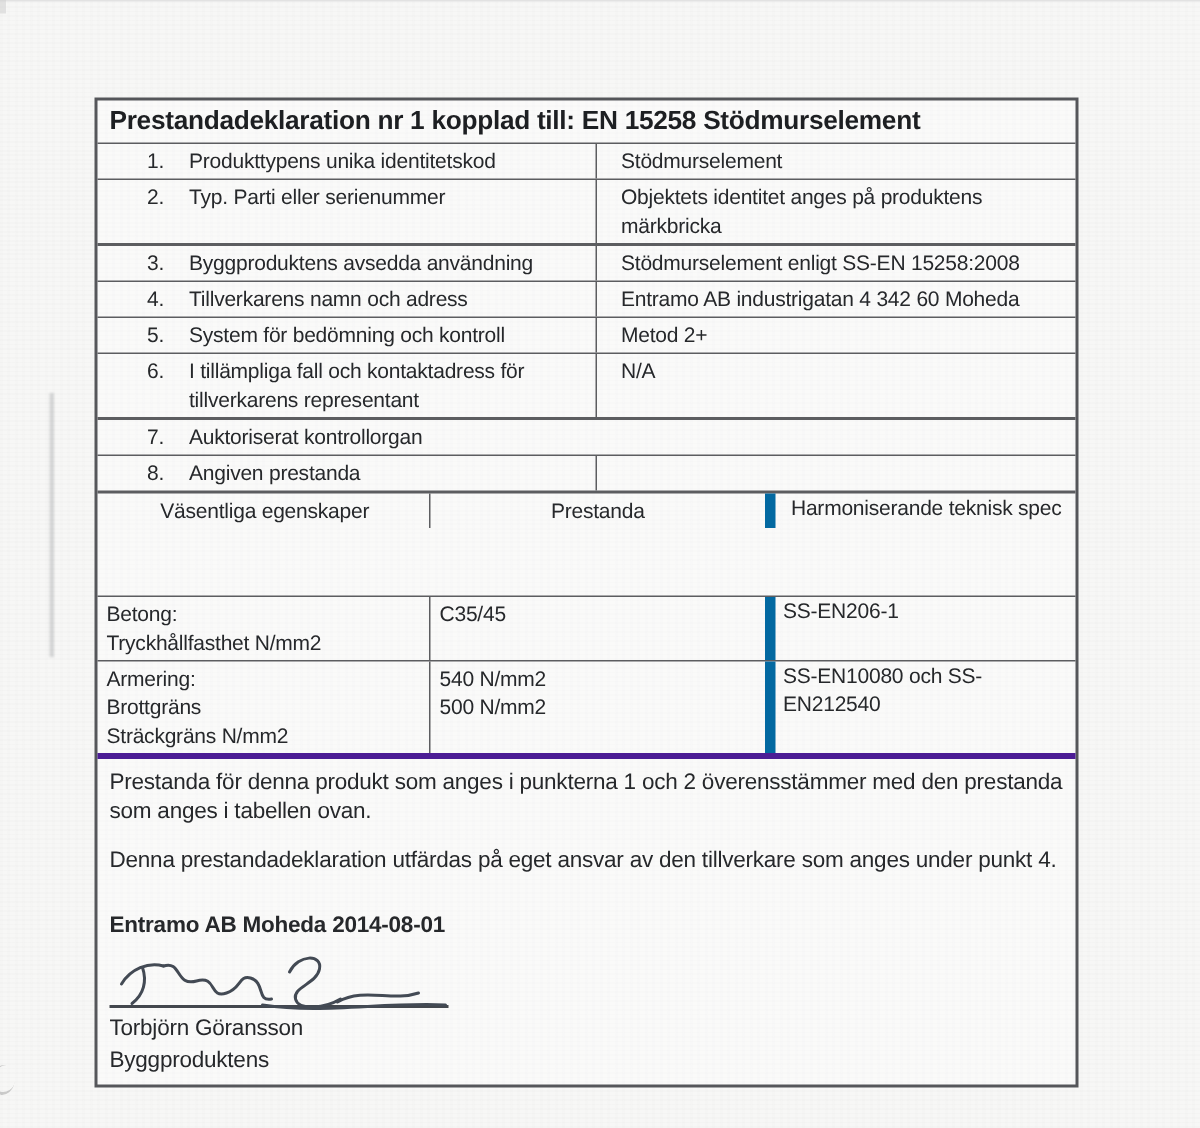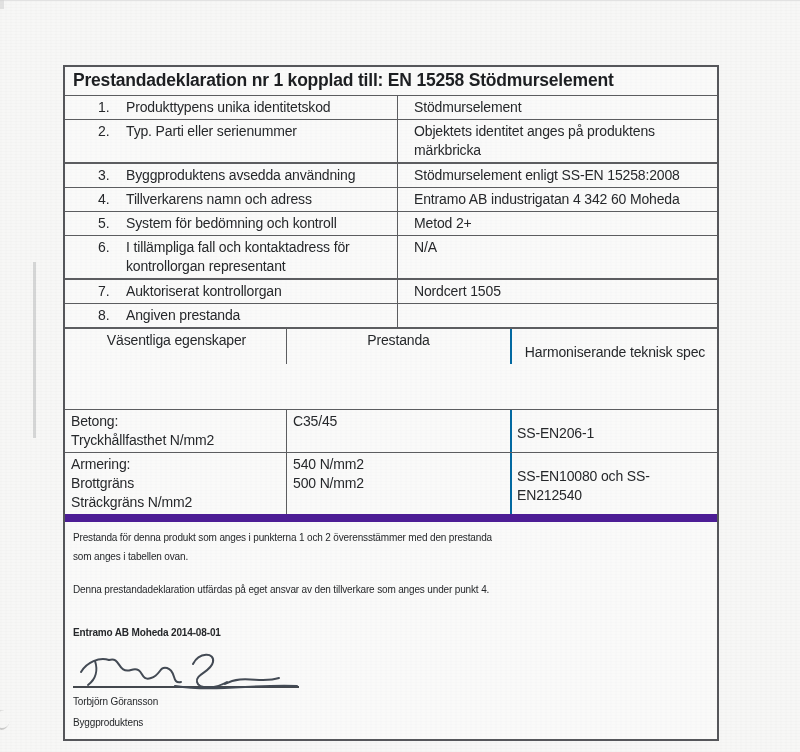--- a/index.html
+++ b/index.html
@@ -32,27 +32,27 @@
   .cell-label .num{margin-left:33px;width:28px;flex:0 0 28px;}
   .cell-value{flex:1;border-left:1px solid #5c5d60;padding:2px 16px;}
   .h1{min-height:22px;}
   .h2{min-height:40px;}
   .h2b{min-height:43px;}
 
   .prow{display:flex;border-top:1px solid #5c5d60;font-size:14px;line-height:19px;}
   .prow.thick{border-top-width:2px;text-align:center;}
   .pc1{width:221px;padding:2px 4px 2px 6px;}
   .pc2{width:224px;border-left:1px solid #5c5d60;padding:2px 6px;}
-  .pc3{flex:1;border-left:2px solid #0369a1;padding:14px 4px 2px 5px;}
+  .pc3{flex:1;border-left:7px solid #0369a1;padding:0 4px 2px 5px;}
   .ph{min-height:24px;}
   .pr1{min-height:42px;margin-top:45px;}
   .pr2{min-height:57px;}
   .multiline{white-space:pre-line;}
 
-  .footer{border-top:8px solid #4c1d95;min-height:219px;padding:6px 8px;font-size:10px;line-height:19px;}
+  .footer{border-top:4px solid #4c1d95;min-height:219px;padding:6px 8px;font-size:15px;line-height:19px;}
   .footer .p2{margin-top:14px;}
   .footer .issue{margin-top:24px;font-weight:bold;}
   .sig-block{margin-top:2px;}
   .sig-svg{display:block;margin-left:2px;margin-bottom:-6px;}
   .sig-line{width:226px;border-bottom:2px solid #43474d;margin-bottom:3px;}
   .sig-name{line-height:21px;}
   .sig-role{line-height:21px;}
 </style>
 </head>
 <body>
@@ -103,31 +103,30 @@
       <span class="num cell-text">5.</span>
       <span class="cell-text">System för bedömning och kontroll</span>
     </div>
     <div class="cell-value cell-text">Metod 2+</div>
   </div>
 
   <div class="row h2b">
     <div class="cell-label">
       <span class="num cell-text">6.</span>
       <span class="cell-text multiline">I tillämpliga fall och kontaktadress för
-kontrollorgan representant</span>
+tillverkarens representant</span>
     </div>
     <div class="cell-value cell-text">N/A</div>
   </div>
 
   <div class="row h1 thick">
     <div class="cell-label">
       <span class="num cell-text">7.</span>
       <span class="cell-text">Auktoriserat kontrollorgan</span>
     </div>
-    <div class="cell-value cell-text">Nordcert 1505</div>
   </div>
 
   <div class="row h1">
     <div class="cell-label">
       <span class="num cell-text">8.</span>
       <span class="cell-text">Angiven prestanda</span>
     </div>
     <div class="cell-value cell-text"></div>
   </div>
 

